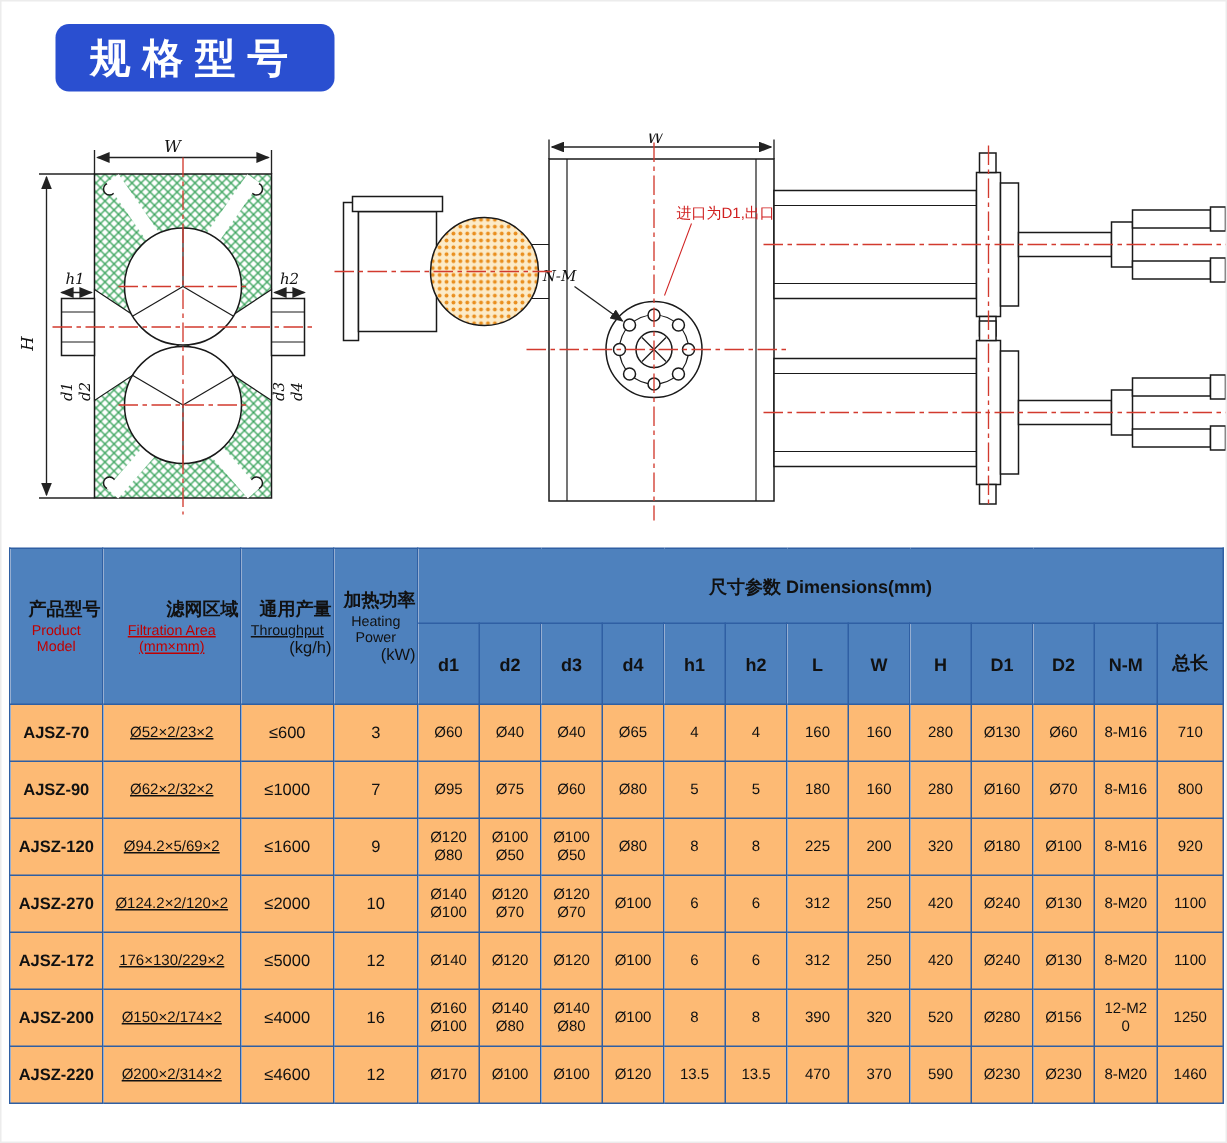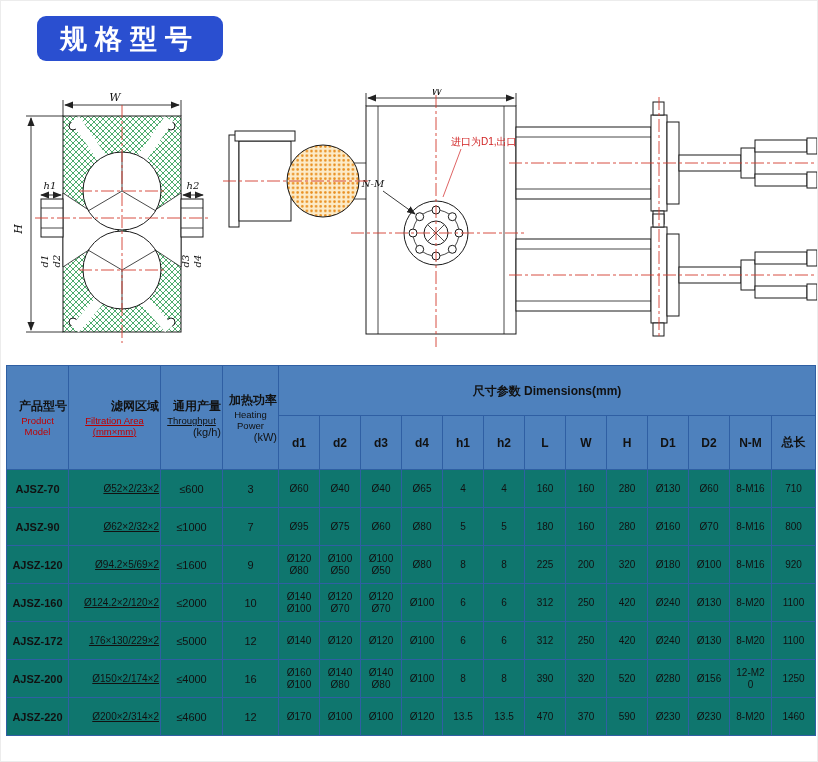--- a/index.html
+++ b/index.html
@@ -30,23 +30,23 @@
   th, td {
     border:1px solid #2f5fa3; text-align:center; vertical-align:middle;
     padding:1px; overflow:hidden; color:#111;
   }
   thead th { background:#4e81bd; font-weight:normal; }
   .zh   { display:block; font-size:12px; font-weight:bold; color:#111;text-align:right; }
   .en   { display:block; font-size:9.5px; color:#111; }
   .en.red { color:#c00000; }
   .u    { text-decoration:underline; }
   .dimh { font-size:12px; font-weight:bold; color:#111; }
-  tbody tr { height:38px; background:#0f766e; }
+  tbody tr { height:38px; background:#fdba74; }
   td.cell-model      { font-size:11px; font-weight:bold; }
-  td.cell-area       { font-size:10px; text-decoration:underline;text-align:right; }
+  td.cell-area       { font-size:10px; text-decoration:underline; }
   td.cell-throughput { font-size:11px; }
   td.cell-power      { font-size:11px; }
   td.cell-dim        { font-size:10px; white-space:pre-line; line-height:1.15; word-break:break-all; }
 </style>
 </head>
 <body>
 
 <div class="page">
 
   <div class="badge">规格型号</div>
@@ -328,21 +328,21 @@
             <td class="cell-dim">8</td>
             <td class="cell-dim">225</td>
             <td class="cell-dim">200</td>
             <td class="cell-dim">320</td>
             <td class="cell-dim">Ø180</td>
             <td class="cell-dim">Ø100</td>
             <td class="cell-dim">8-M16</td>
             <td class="cell-dim">920</td>
           </tr>
           <tr>
-            <td class="cell-model">AJSZ-160</td>
+            <td class="cell-model">AJSZ-270</td>
             <td class="cell-area">Ø124.2×2/120×2</td>
             <td class="cell-throughput">≤2000</td>
             <td class="cell-power">10</td>
             <td class="cell-dim">Ø140
 Ø100</td>
             <td class="cell-dim">Ø120
 Ø70</td>
             <td class="cell-dim">Ø120
 Ø70</td>
             <td class="cell-dim">Ø100</td>

